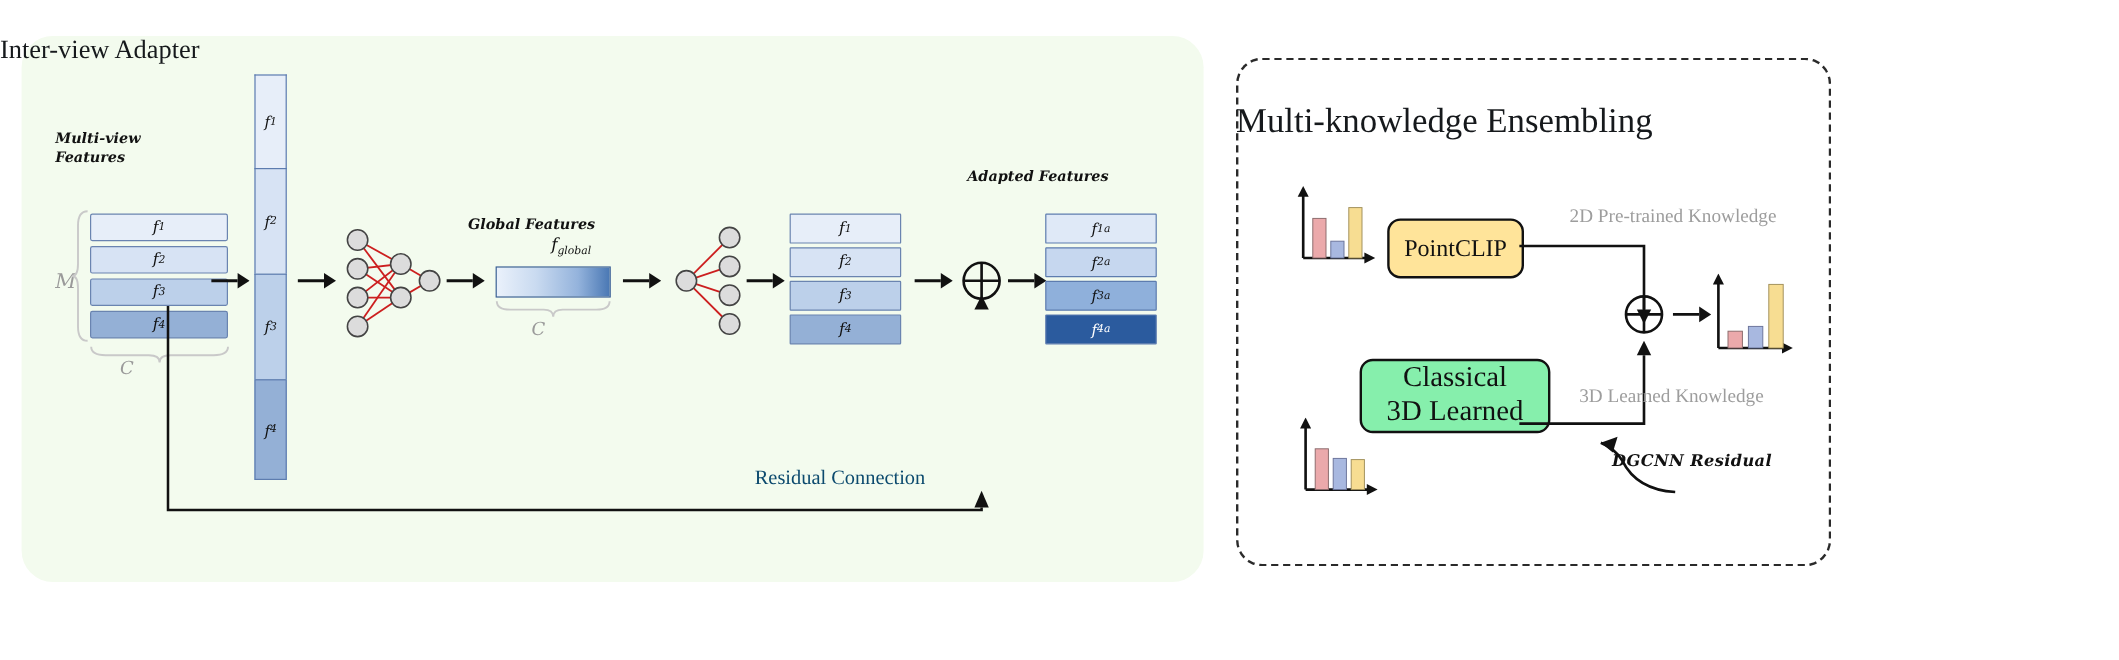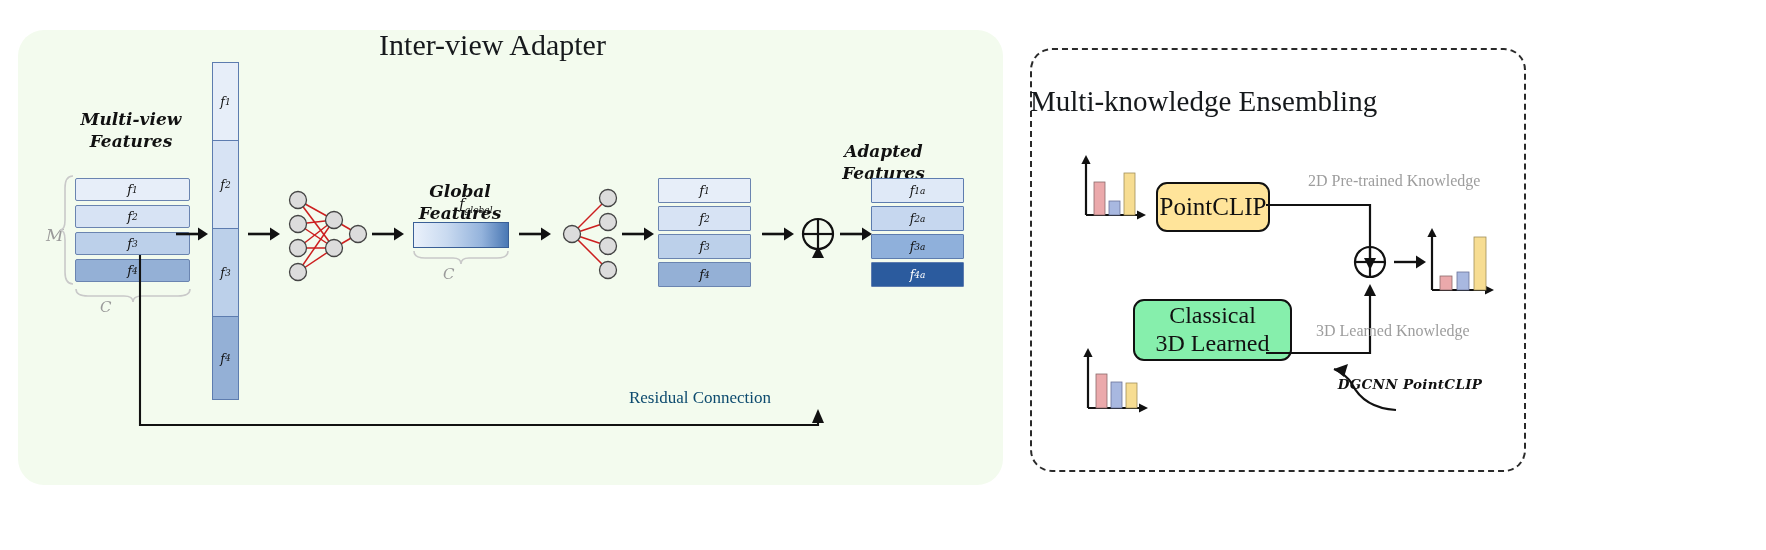--- a/index.html
+++ b/index.html
@@ -8,27 +8,27 @@
     font-family:"Liberation Serif", serif;
   }
   .abs{position:absolute;}
 
   
   #left-panel{
     left:18px;top:30px;width:985px;height:455px;
     background:#f3fbee;border-radius:26px;
   }
   #left-title{
-    left:0;top:28px;width:985px;text-align:center;
-    font-size:30px;color:#16191c;font-family:"Liberation Serif",serif;
+    left:0;top:28px;width:985px;
+    font-size:22px;color:#16191c;font-family:"Liberation Serif",serif;
   }
 
   .cap{
     font-family:"DejaVu Serif",serif;font-style:italic;font-weight:700;
-    font-size:17px;color:#111;text-align:center;line-height:1.32;
+    font-size:12px;color:#111;text-align:left;line-height:1.32;
   }
 
   
   #mv-caption{left:46px;top:108px;width:170px;}
   #mv-stack{left:75px;top:178px;width:115px;}
   .mvrow{
     height:21px;margin-bottom:4px;border:1.3px solid #6a84b0;
     border-radius:2px;display:flex;align-items:center;justify-content:center;
     font-family:"DejaVu Serif",serif;font-style:italic;font-size:13px;color:#111;
   }
@@ -84,21 +84,21 @@
   }
   #right-title{
     left:1030px;top:85px;width:492px;text-align:left;
     font-size:29px;color:#16191c;font-family:"Liberation Serif",serif;
   }
   .nodebox{
     position:absolute;border:2.4px solid #111;border-radius:11px;
     display:flex;align-items:center;justify-content:center;text-align:center;
     font-family:"Liberation Serif",serif;line-height:1.15;
   }
-  #pointclip-box{left:1156px;top:182px;width:110px;height:46px;background:#ffe49a;font-size:25px;color:#111;}
+  #pointclip-box{left:1156px;top:182px;width:110px;height:46px;background:#ffe49a;font-size:20px;color:#111;}
   #classical-box{left:1133px;top:299px;width:155px;height:58px;background:#86efac;font-size:24px;color:#111;}
 
   .edge-label{
     position:absolute;font-size:16px;color:#9d9d9d;
     font-family:"Liberation Serif",serif;white-space:nowrap;
   }
   #lbl-2d{left:1308px;top:172px;}
   #lbl-3d{left:1316px;top:322px;}
 
   #backbones{
@@ -372,14 +372,14 @@
   <rect x="33" y="44" width="12" height="18" fill="#a8b8e0" stroke="#6a739a" stroke-width="0.8"></rect>
   <rect x="50" y="9" width="12" height="53" fill="#f7dd92" stroke="#a08f5a" stroke-width="0.8"></rect>
 </svg>
 
 <svg class="abs" id="backbone-arrow" style="left:1286px;top:360px;" width="120" height="58">
   <path d="M110 50 Q78 48 66 24 Q60 14 48 9" fill="none" stroke="#111" stroke-width="2.2"></path>
   <polygon points="48,9 62,4 58,17" fill="#111"></polygon>
 </svg>
 
 <div class="abs" id="backbones">
-  <div class="bbrow">DGCNN   PointCLIP</div>
+  <div class="bbrow">DGCNN   Residual</div>
 </div>
 
 </body></html>

